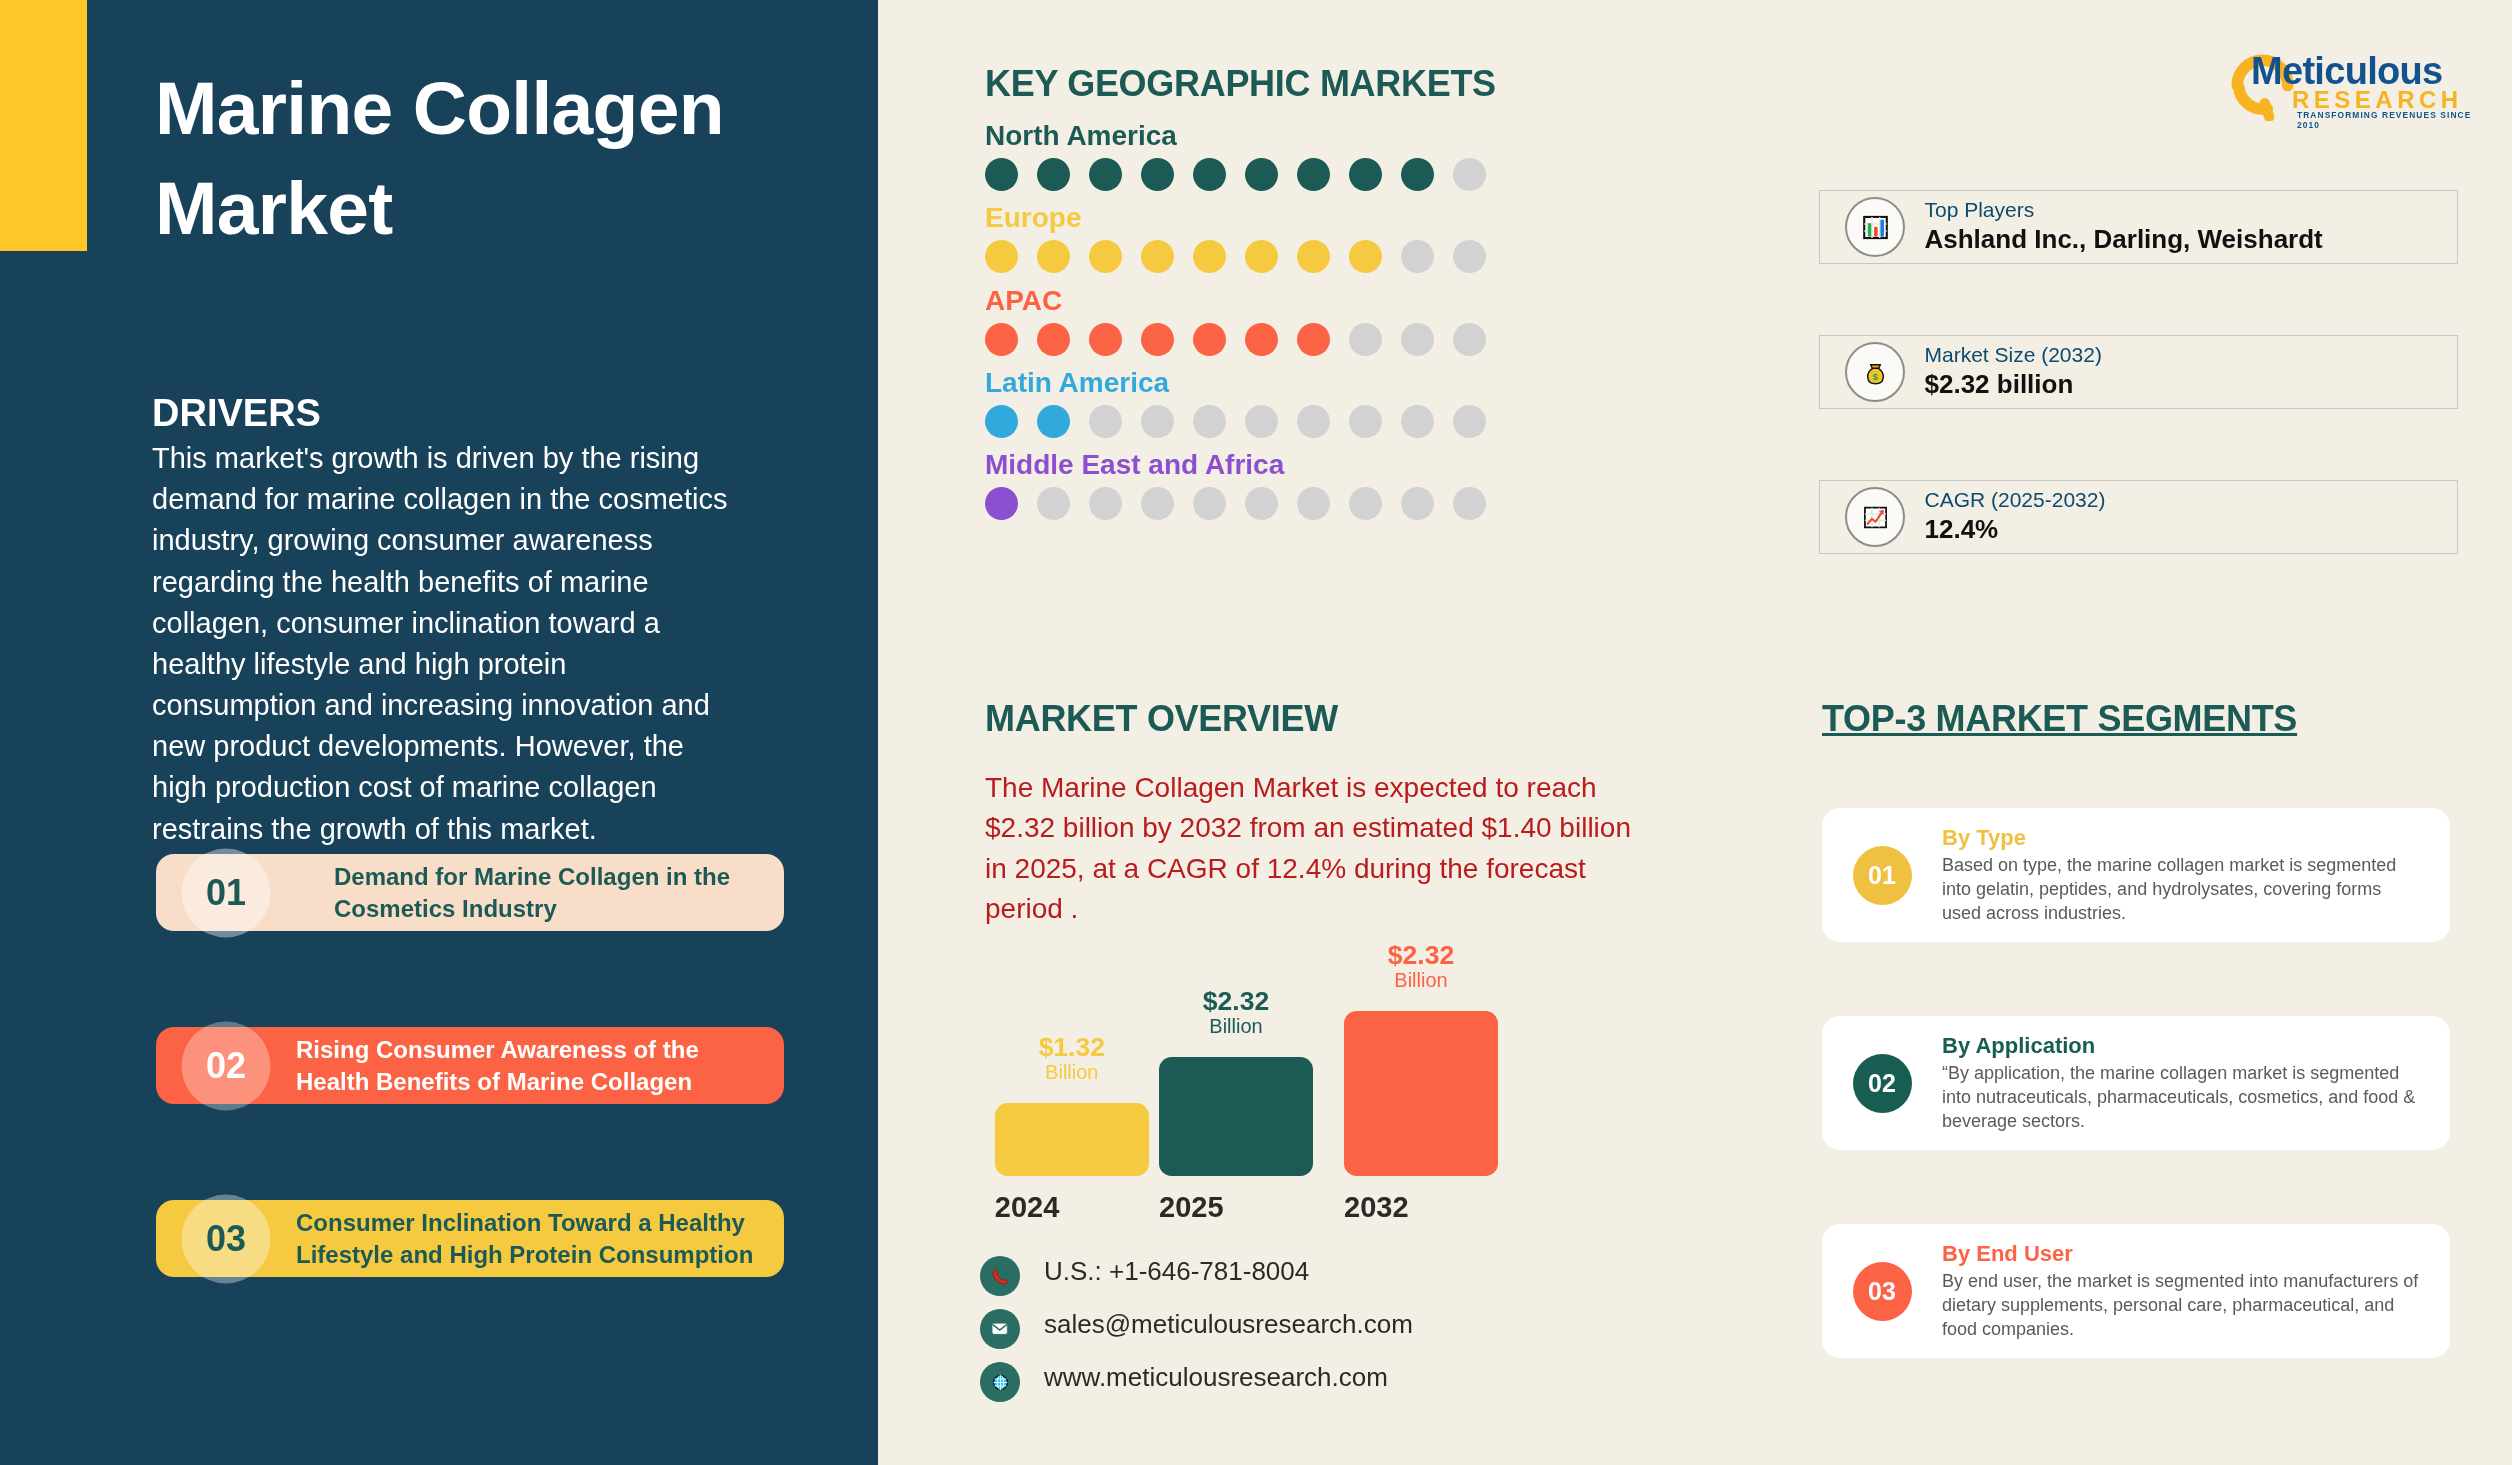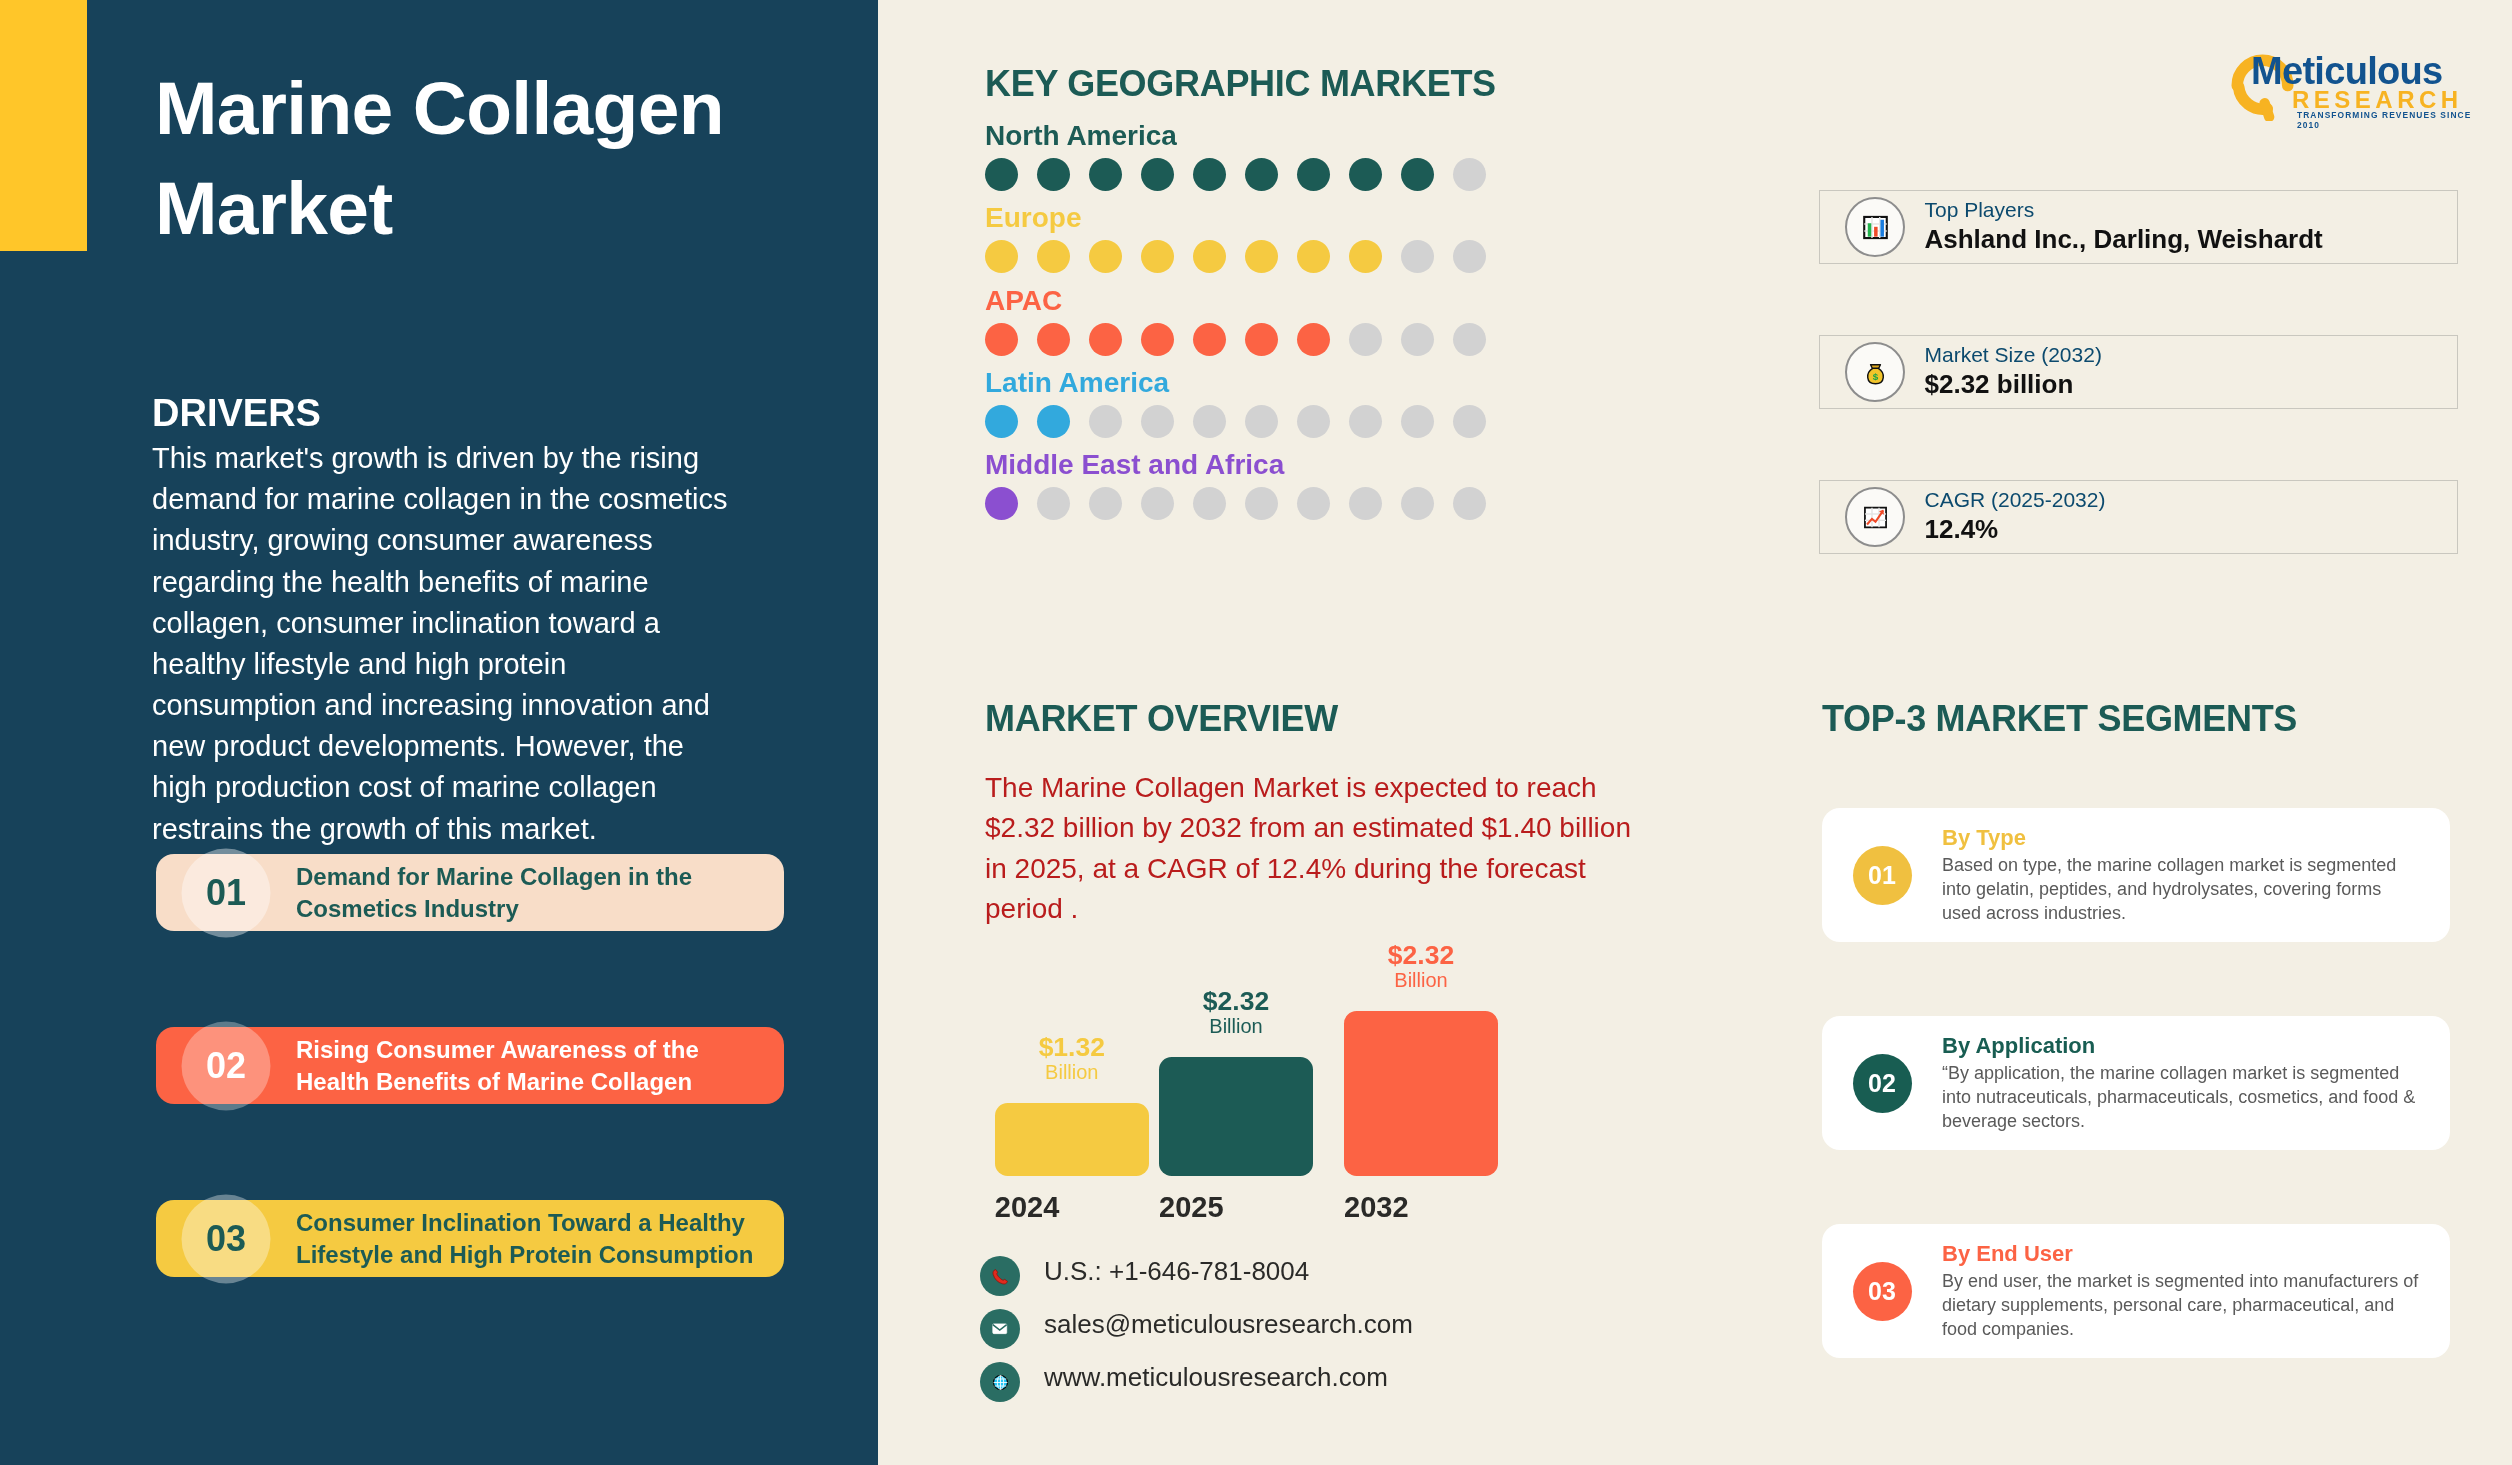--- a/index.html
+++ b/index.html
@@ -83,21 +83,21 @@
   }
   .driver-card .dtext {
     font-size: 24px;
     font-weight: bold;
     line-height: 1.3;
     padding-right: 24px;
   }
   #driver-1 { top: 854px; height: 77px; background: #f8ddc8; }
   #driver-1 .dnum-bubble { background: rgba(255,255,255,0.40); }
   #driver-1 .dnum { color: #1c5b55; }
-  #driver-1 .dtext { color: #1c5b55; }
+  #driver-1 .dtext { color: #1c5b55; margin-left: 38px; }
   #driver-2 { top: 1027px; height: 77px; background: #fc6344; }
   #driver-2 .dnum-bubble { background: rgba(255,255,255,0.30); }
   #driver-2 .dnum { color: #ffffff; }
   #driver-2 .dtext { color: #ffffff; }
   #driver-3 { top: 1200px; height: 77px; background: #f5ca41; }
   #driver-3 .dnum-bubble { background: rgba(255,255,255,0.35); }
   #driver-3 .dnum { color: #1c5b55; }
   #driver-3 .dtext { color: #1c5b55; }
 
   
@@ -142,21 +142,21 @@
   
   .section-heading {
     position: absolute;
     color: #1c5b55;
     font-size: 36px;
     font-weight: bold;
     letter-spacing: -0.3px;
   }
   #geo-heading { left: 985px; top: 63px; }
   #overview-heading { left: 985px; top: 698px; }
-  #segments-heading { left: 1822px; top: 698px; }
+  #segments-heading { left: 1822px; top: 698px; text-decoration: underline; }
 
   
   .geo-row { position: absolute; left: 985px; width: 530px; }
   .geo-label { font-size: 28px; font-weight: bold; margin-bottom: 5.6px; }
   .geo-dots { display: flex; gap: 19px; }
   .geo-dot { width: 33px; height: 33px; border-radius: 50%; background: #d2d2d2; }
 
   
   .stat-box {
     position: absolute;

